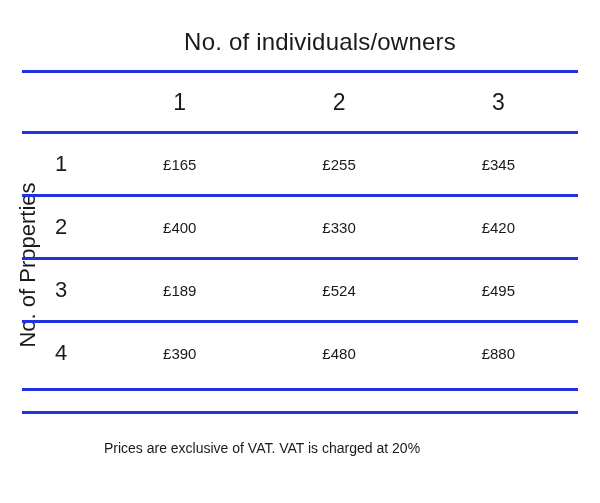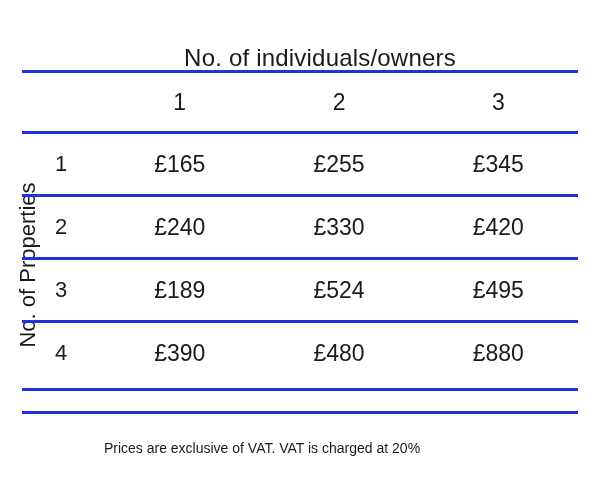--- a/index.html
+++ b/index.html
@@ -17,21 +17,21 @@
   .sheet {
     position: relative;
     width: 600px;
     height: 503px;
     box-sizing: border-box;
   }
   
   .col-title {
     position: absolute;
     left: 60px;
-    top: 44px;
+    top: 28px;
     width: 520px;
     text-align: center;
     font-size: 24px;
     letter-spacing: 0.2px;
     color: #1a1a1a;
   }
   
   .row-title-wrap {
     position: absolute;
     left: 8px;
@@ -69,21 +69,21 @@
   col.c-label { width: 78px; }
   col.c-data  { width: 159px; }
 
   tr.head-row th {
     height: 58px;
     font-size: 23px;
     vertical-align: middle;
   }
   tr.data-row td {
     height: 60px;
-    font-size: 23px;
+    font-size: 15px;
     vertical-align: middle;
   }
   tr.data-row td.rowlab {
     font-size: 22px;
   }
   
   .rule-top    { border-top: 3px solid #2233dd !important; }
   .rule-bottom { border-bottom: 3px solid #2233dd !important; }
 
   
@@ -135,21 +135,21 @@
     </thead>
     <tbody>
       <tr class="data-row">
         <td class="rowlab">1</td>
         <td>£165</td>
         <td>£255</td>
         <td>£345</td>
       </tr>
       <tr class="data-row">
         <td class="rowlab rule-top">2</td>
-        <td class="rule-top">£240</td>
+        <td class="rule-top">£400</td>
         <td class="rule-top">£330</td>
         <td class="rule-top">£420</td>
       </tr>
       <tr class="data-row">
         <td class="rowlab rule-top">3</td>
         <td class="rule-top">£189</td>
         <td class="rule-top">£524</td>
         <td class="rule-top">£495</td>
       </tr>
       <tr class="data-row">

